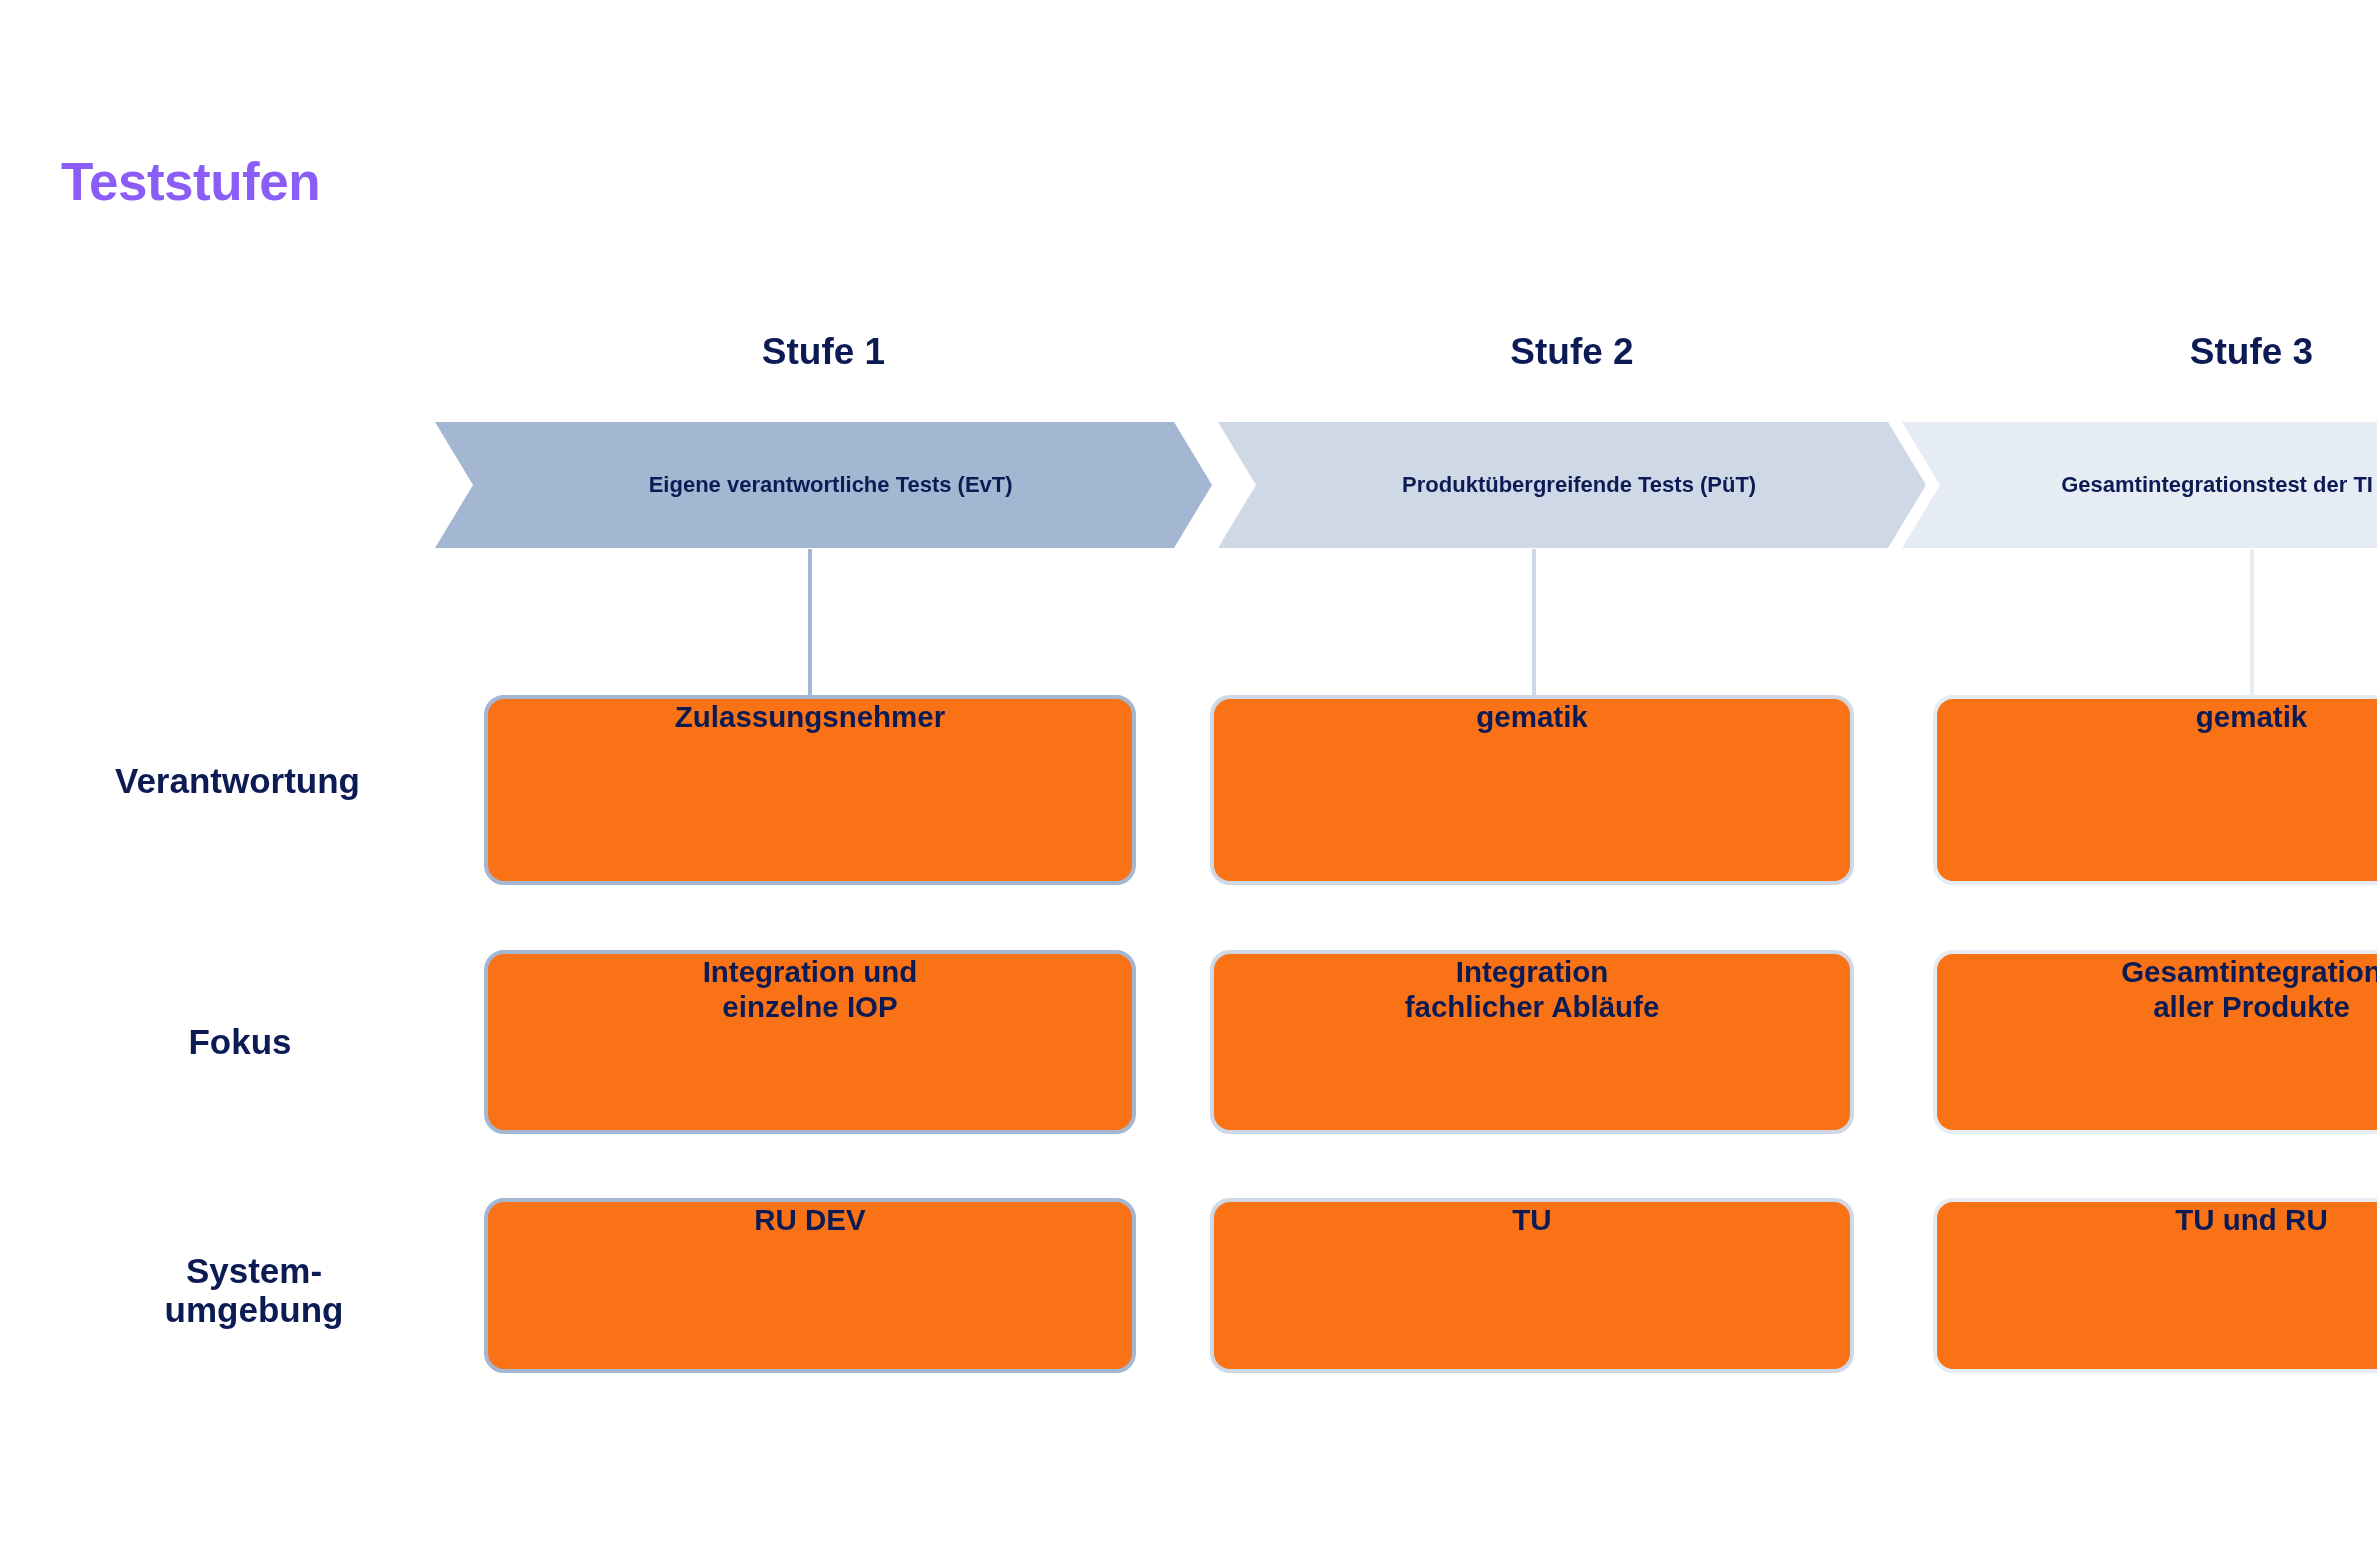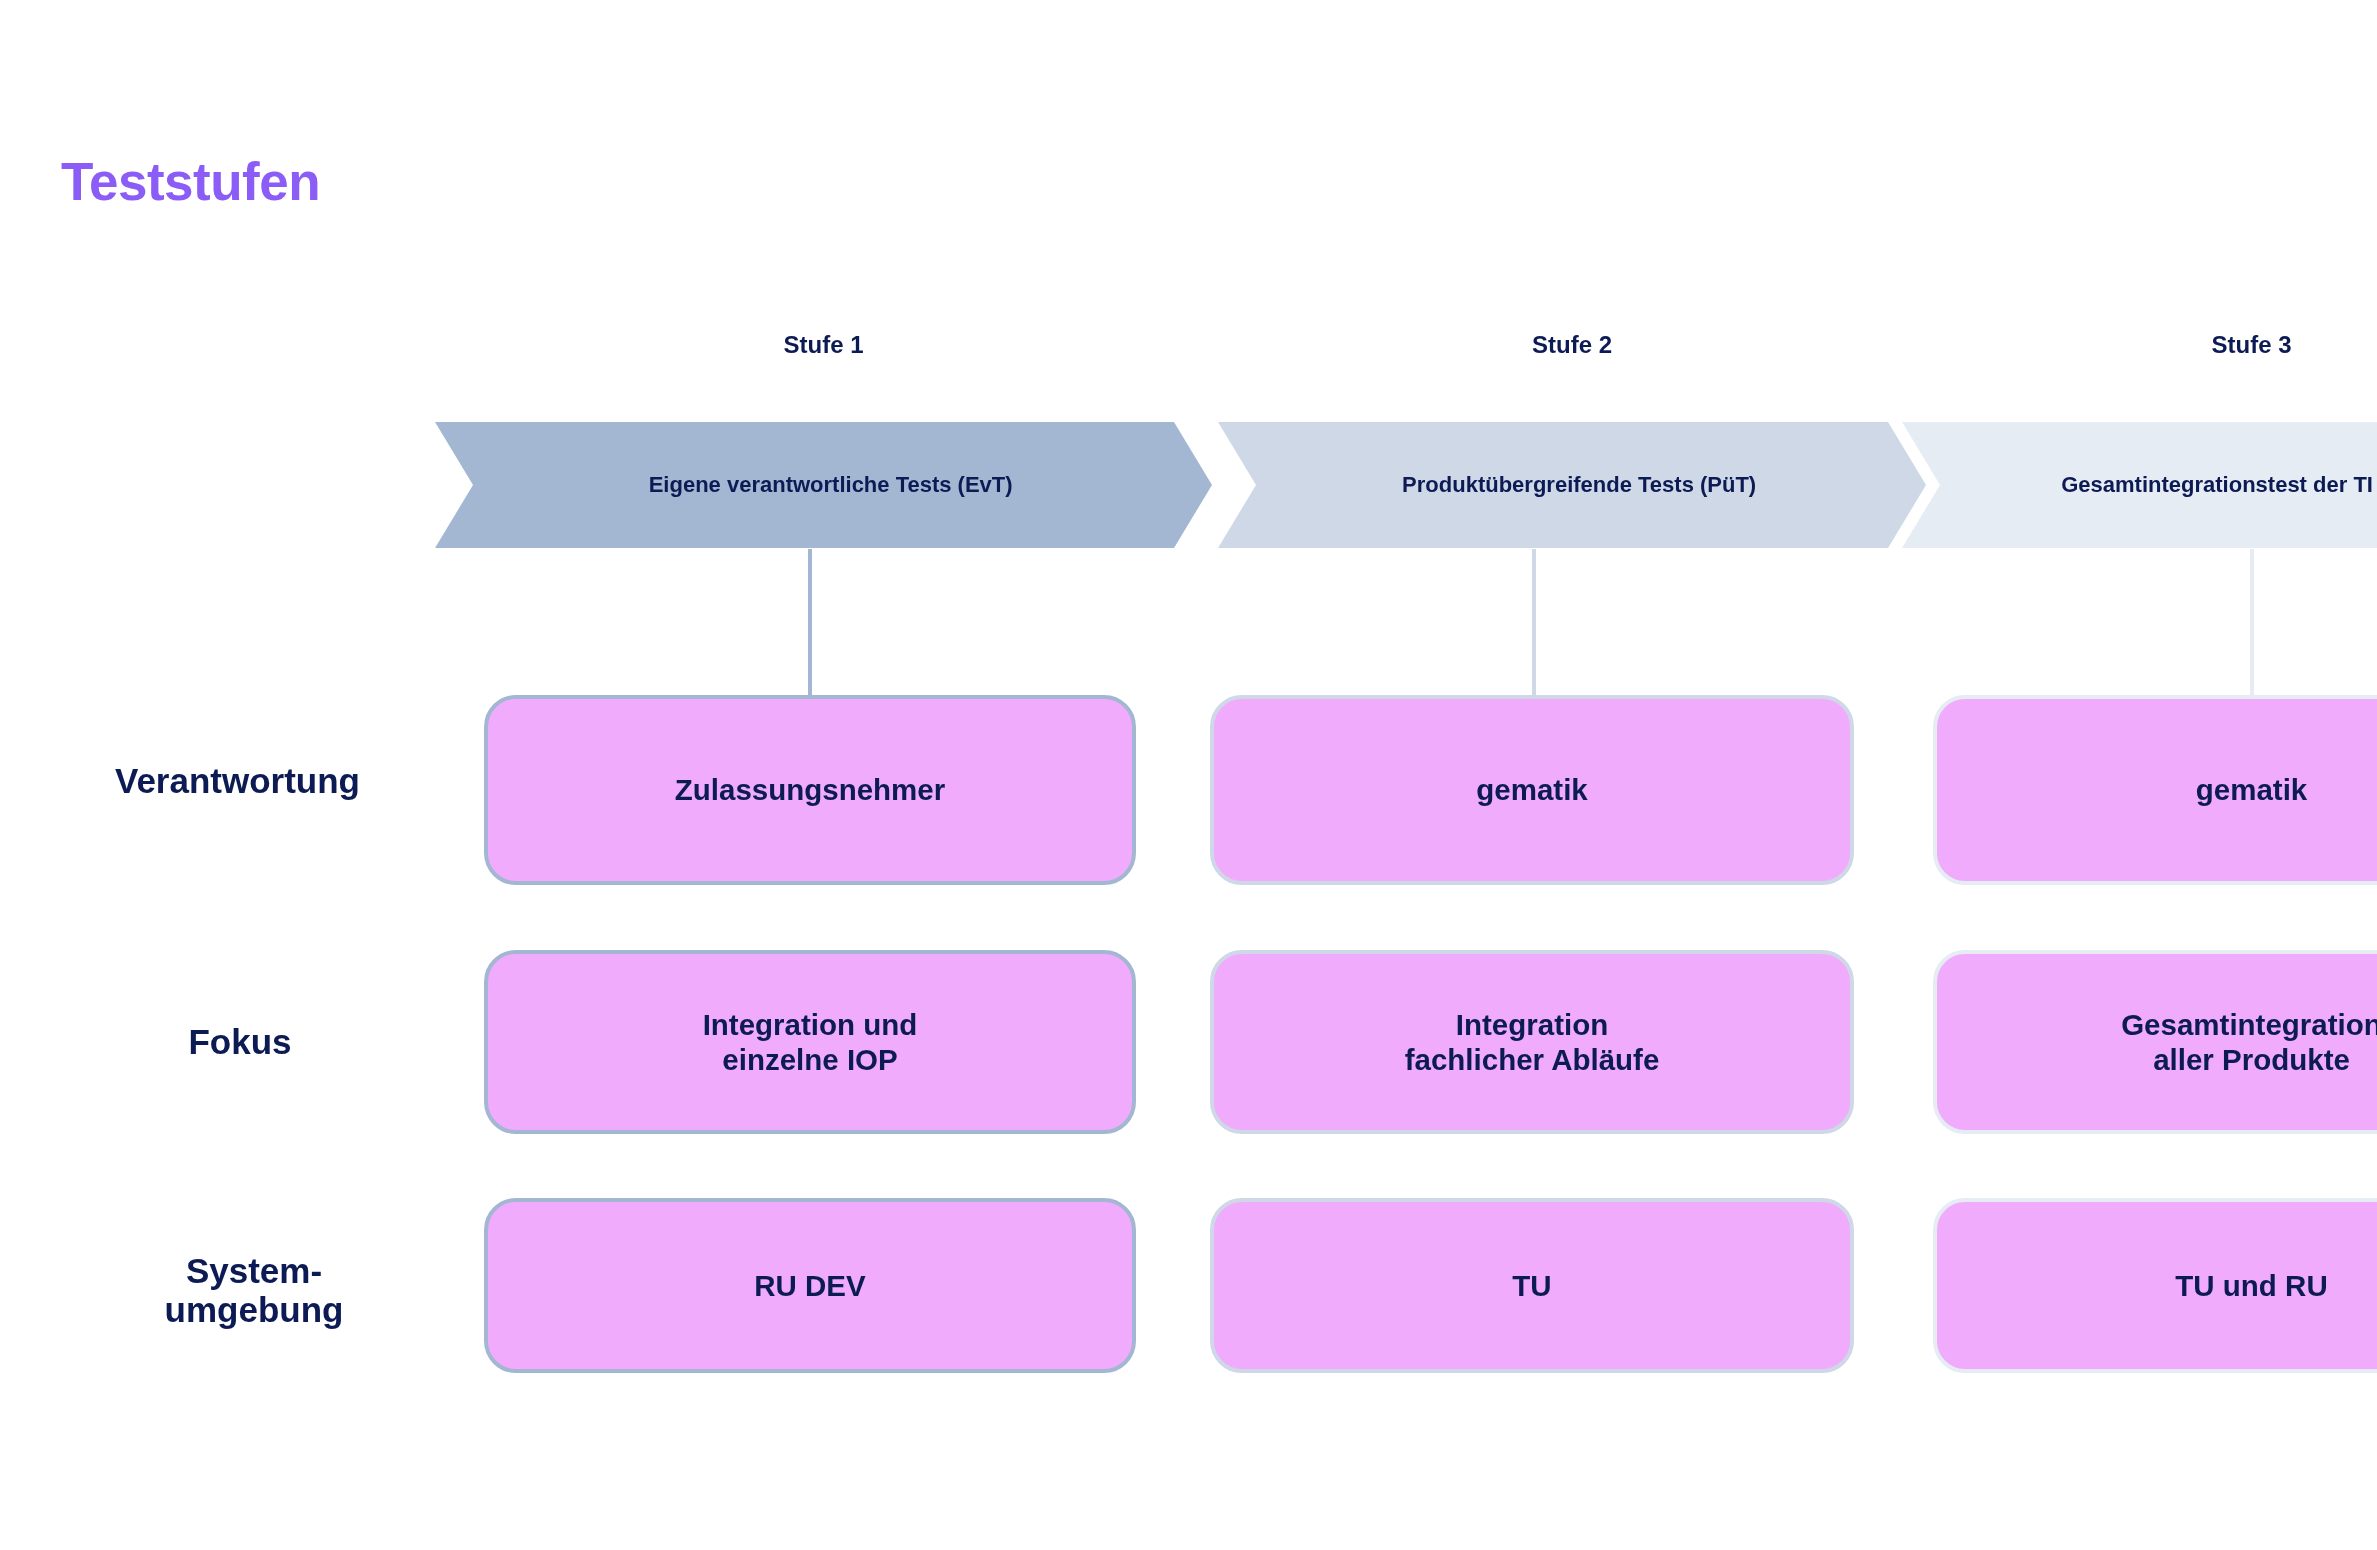--- a/index.html
+++ b/index.html
@@ -26,21 +26,21 @@
     font-weight: 700;
     letter-spacing: -0.5px;
     color: #8b5cf6;
     line-height: 1;
   }
 
   
   .stage-heading {
     position: absolute;
     top: 333px;
-    font-size: 24px;
+    font-size: 37px;
     font-weight: 700;
     color: #0d1b54;
     text-align: center;
     line-height: 1;
   }
 
   
   #chevron-band {
     position: absolute;
     left: 0;
@@ -108,24 +108,24 @@
     color: #0d1b54;
     line-height: 1.12;
   }
   #row-label-verantwortung { left: 28.5px; top: 761px; }
   #row-label-fokus         { left: 31px; top: 1022px; }
   #row-label-systemumgebung{ left: 45px; top: 1251px; }
 
   
   .cell-box {
     position: absolute;
-    border-radius: 32px;
-    background: #f0abfc;
+    border-radius: 20px;
+    background: #f97316;
     display: flex;
-    align-items: center;
+    align-items: flex-start;
     justify-content: center;
     text-align: center;
     box-sizing: border-box;
   }
   .cell-text {
     font-size: 29.5px;
     font-weight: 700;
     color: #0d1b54;
     line-height: 1.2;
     padding: 0 11.4px;

